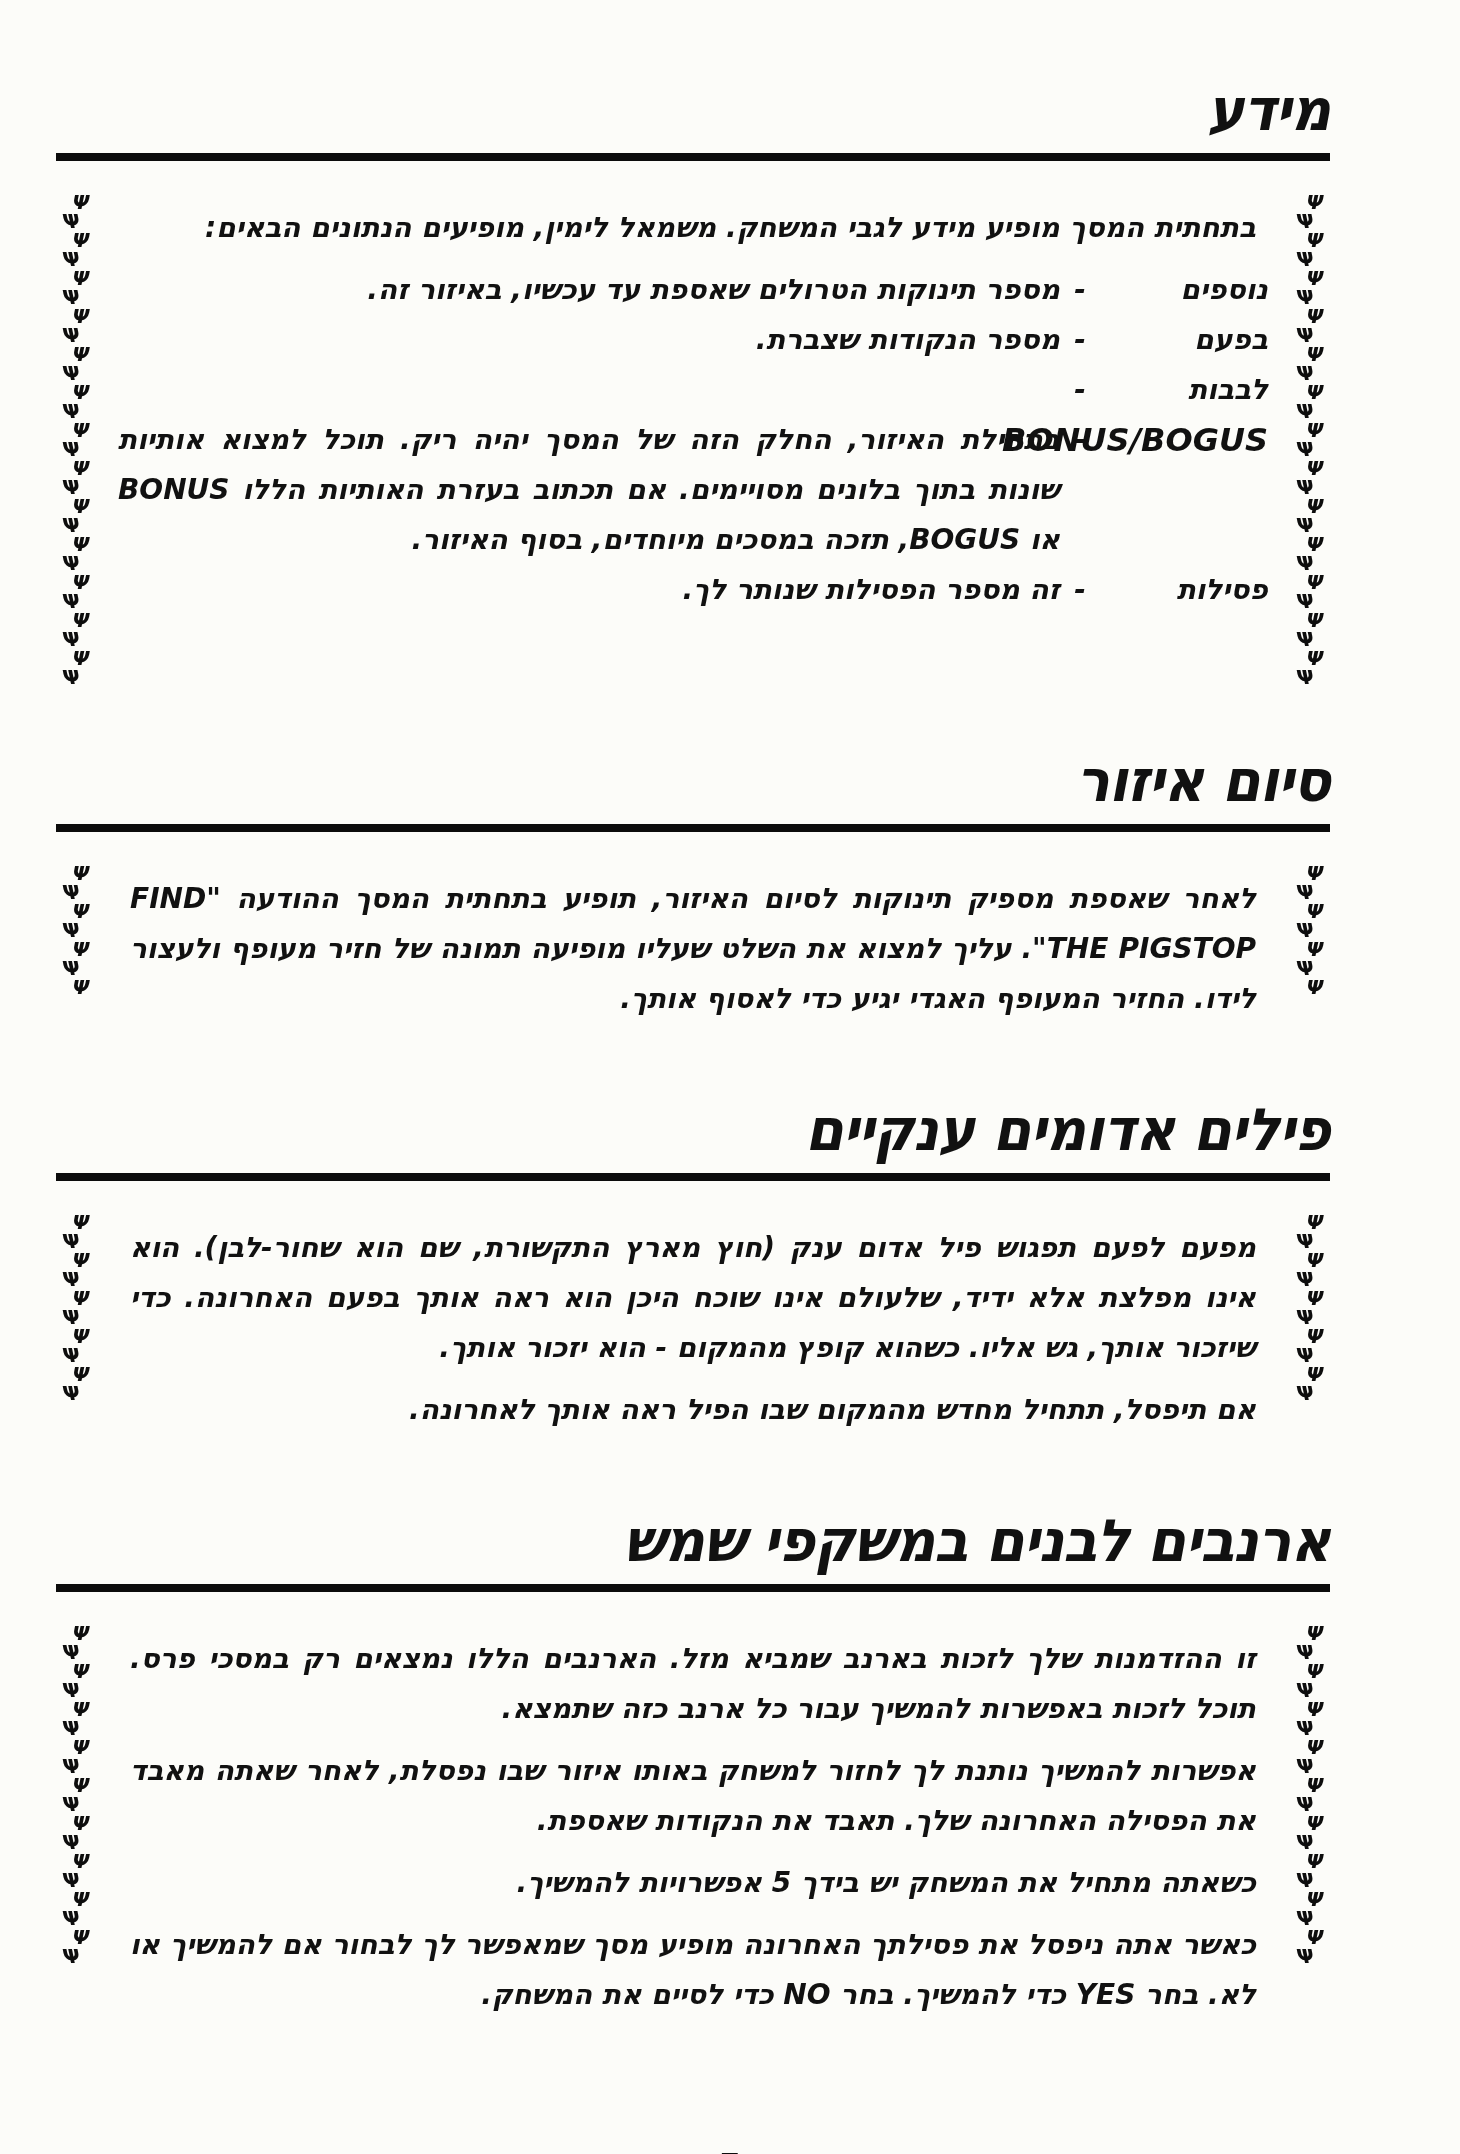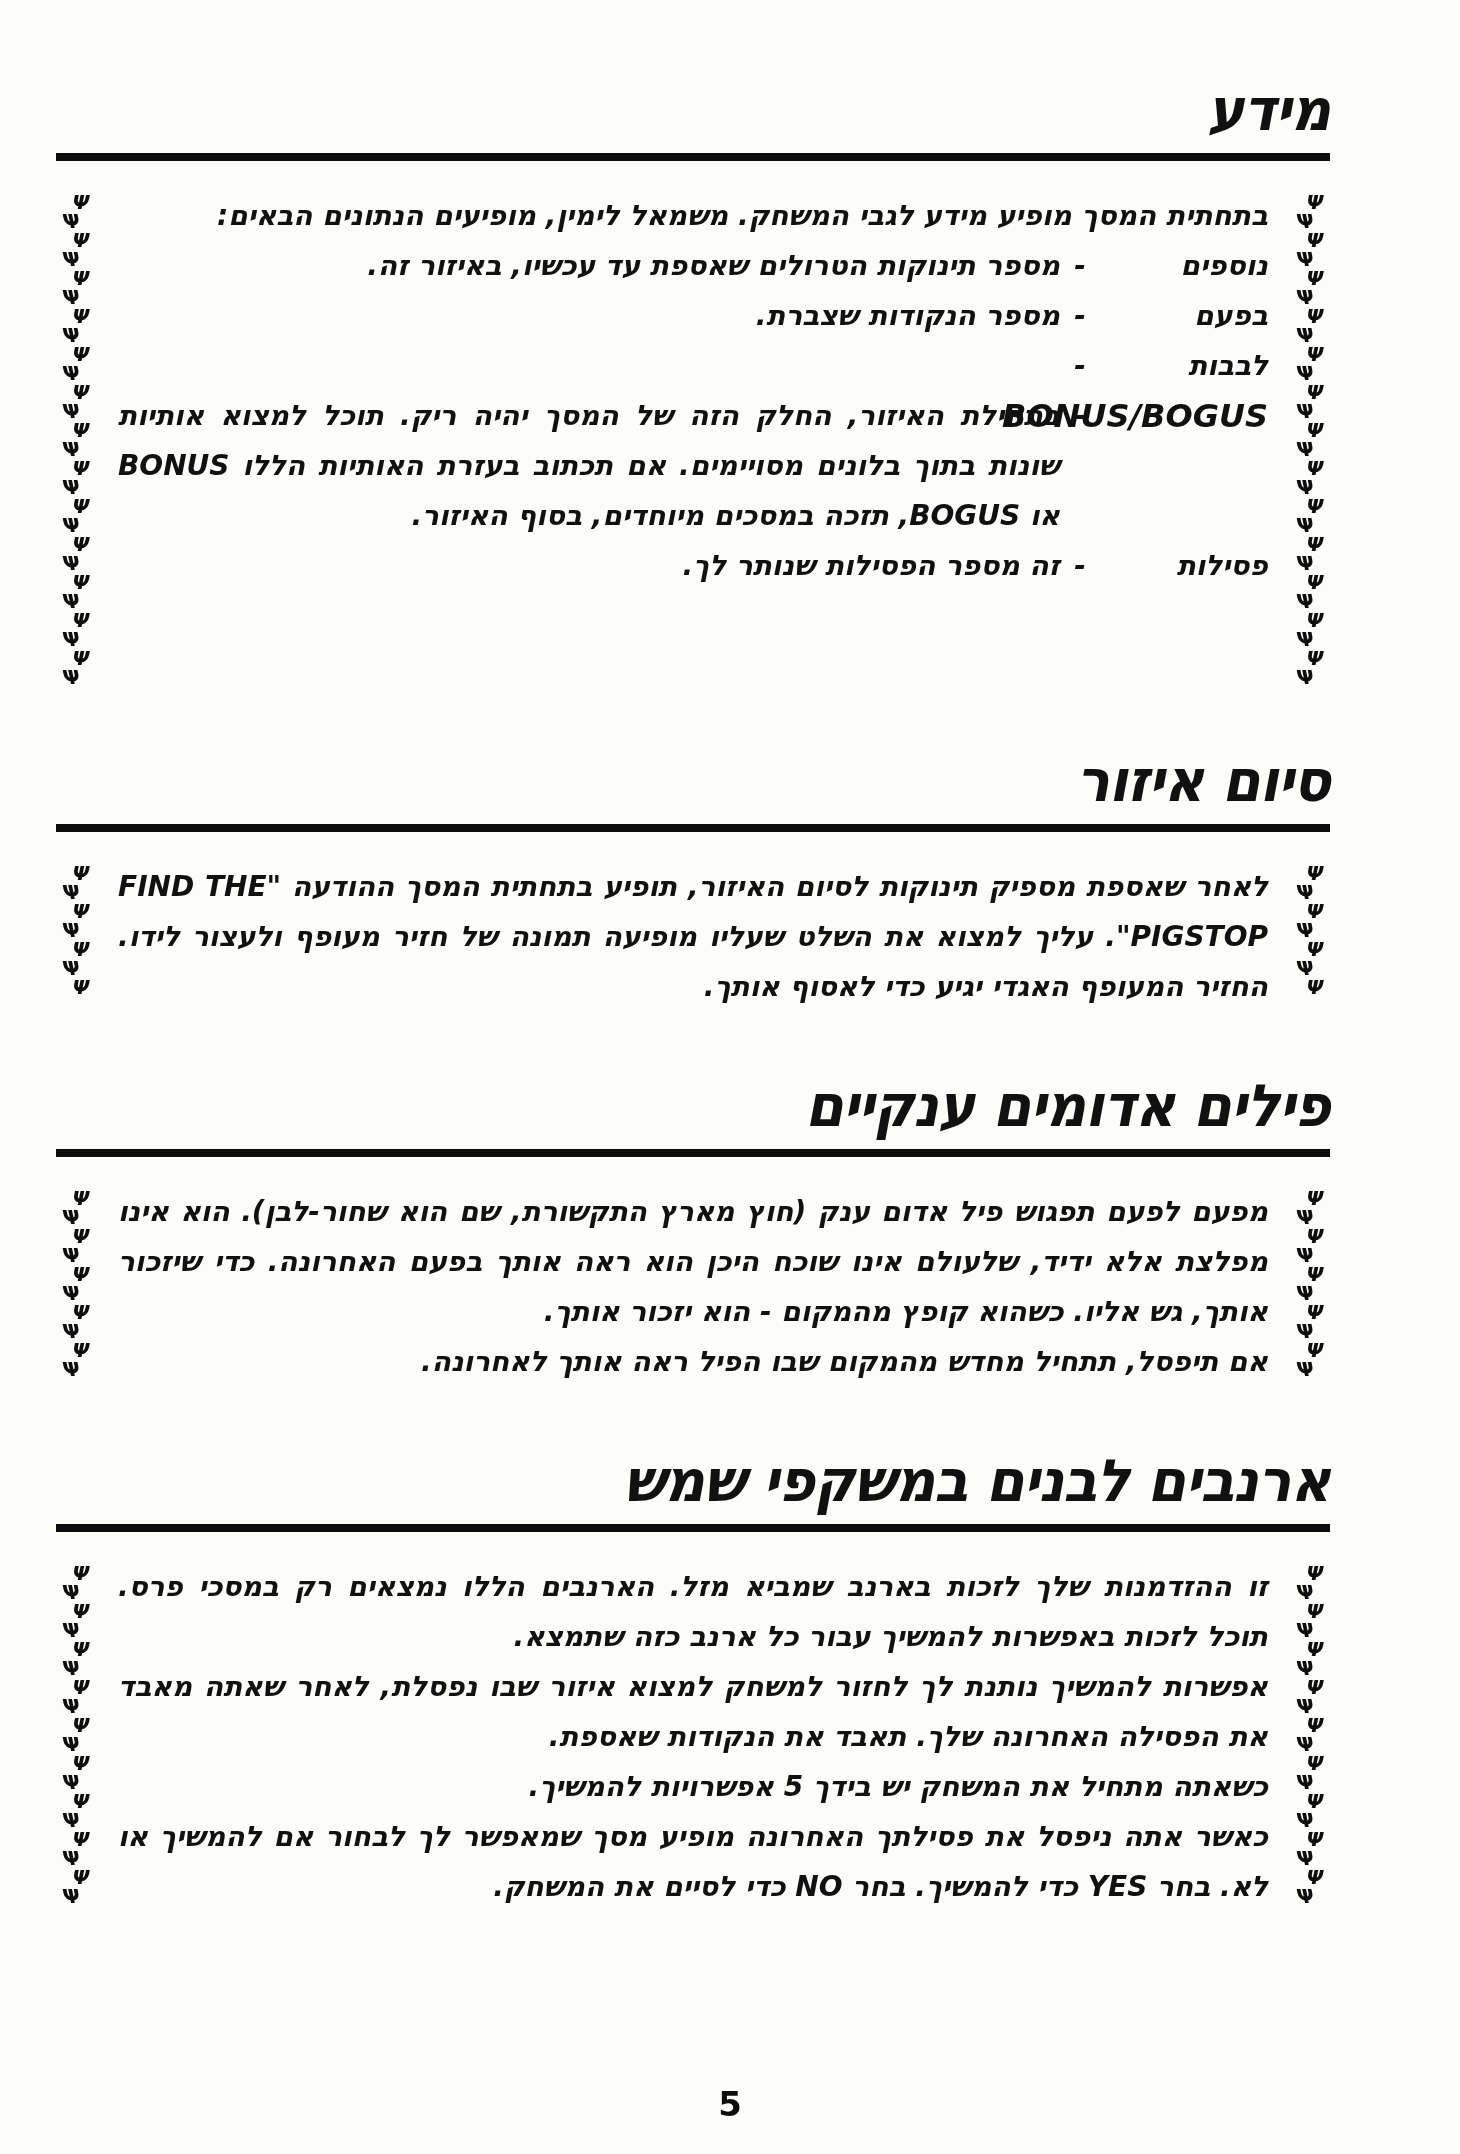--- a/index.html
+++ b/index.html
@@ -58,21 +58,21 @@
     transform: translateX(5px);
   }
   .orn-glyph.odd { transform: translateX(-5px) scaleX(-1); }
   .sec-text {
     flex: 1;
     padding: 0 22px;
     font-size: 28px;
     line-height: 50px;
   }
   .para {
-    margin: 0;
+    margin: 12px;
     text-align: justify;
   }
   .def-list { margin-top: 0; }
   .def-row { display: flex; direction: rtl; }
   .term {
     flex: none;
     width: 168px;
     text-align: right;
     white-space: nowrap;
   }
@@ -268,21 +268,21 @@
           <span class="orn-glyph odd">Ψ</span>
           <span class="orn-glyph">Ψ</span>
           <span class="orn-glyph odd">Ψ</span>
           <span class="orn-glyph">Ψ</span>
           <span class="orn-glyph odd">Ψ</span>
           <span class="orn-glyph">Ψ</span>
           <span class="orn-glyph odd">Ψ</span>
         </div>
       <div class="sec-text">
           <p class="para">זו ההזדמנות שלך לזכות בארנב שמביא מזל. הארנבים הללו נמצאים רק במסכי פרס. תוכל לזכות באפשרות להמשיך עבור כל ארנב כזה שתמצא.</p>
-          <p class="para">אפשרות להמשיך נותנת לך לחזור למשחק למצוא איזור שבו נפסלת, לאחר שאתה מאבד את הפסילה האחרונה שלך. תאבד את הנקודות שאספת.</p>
+          <p class="para">אפשרות להמשיך נותנת לך לחזור למשחק באותו איזור שבו נפסלת, לאחר שאתה מאבד את הפסילה האחרונה שלך. תאבד את הנקודות שאספת.</p>
           <p class="para">כשאתה מתחיל את המשחק יש בידך 5 אפשרויות להמשיך.</p>
           <p class="para">כאשר אתה ניפסל את פסילתך האחרונה מופיע מסך שמאפשר לך לבחור אם להמשיך או לא. בחר YES כדי להמשיך. בחר NO כדי לסיים את המשחק.</p>
         </div>
       <div class="ornament">
           <span class="orn-glyph">Ψ</span>
           <span class="orn-glyph odd">Ψ</span>
           <span class="orn-glyph">Ψ</span>
           <span class="orn-glyph odd">Ψ</span>
           <span class="orn-glyph">Ψ</span>
           <span class="orn-glyph odd">Ψ</span>

